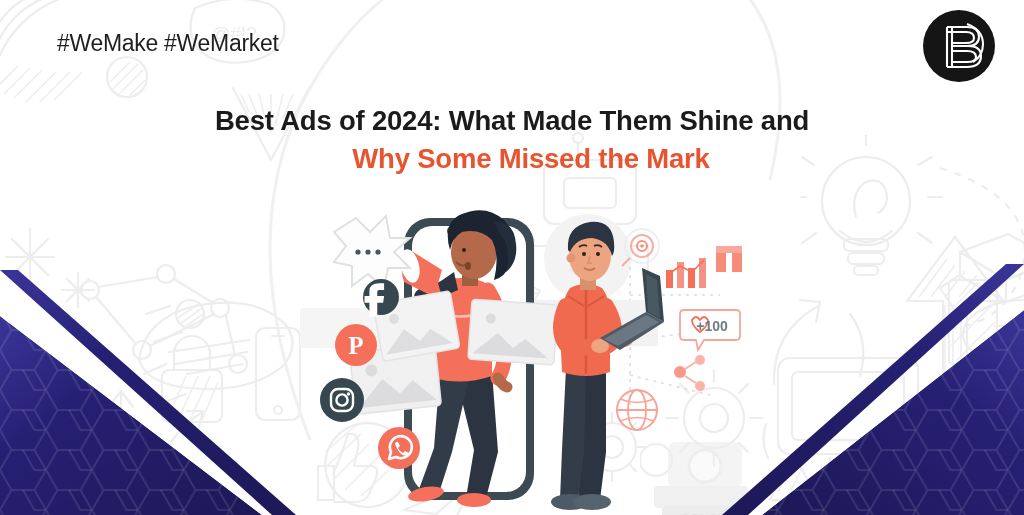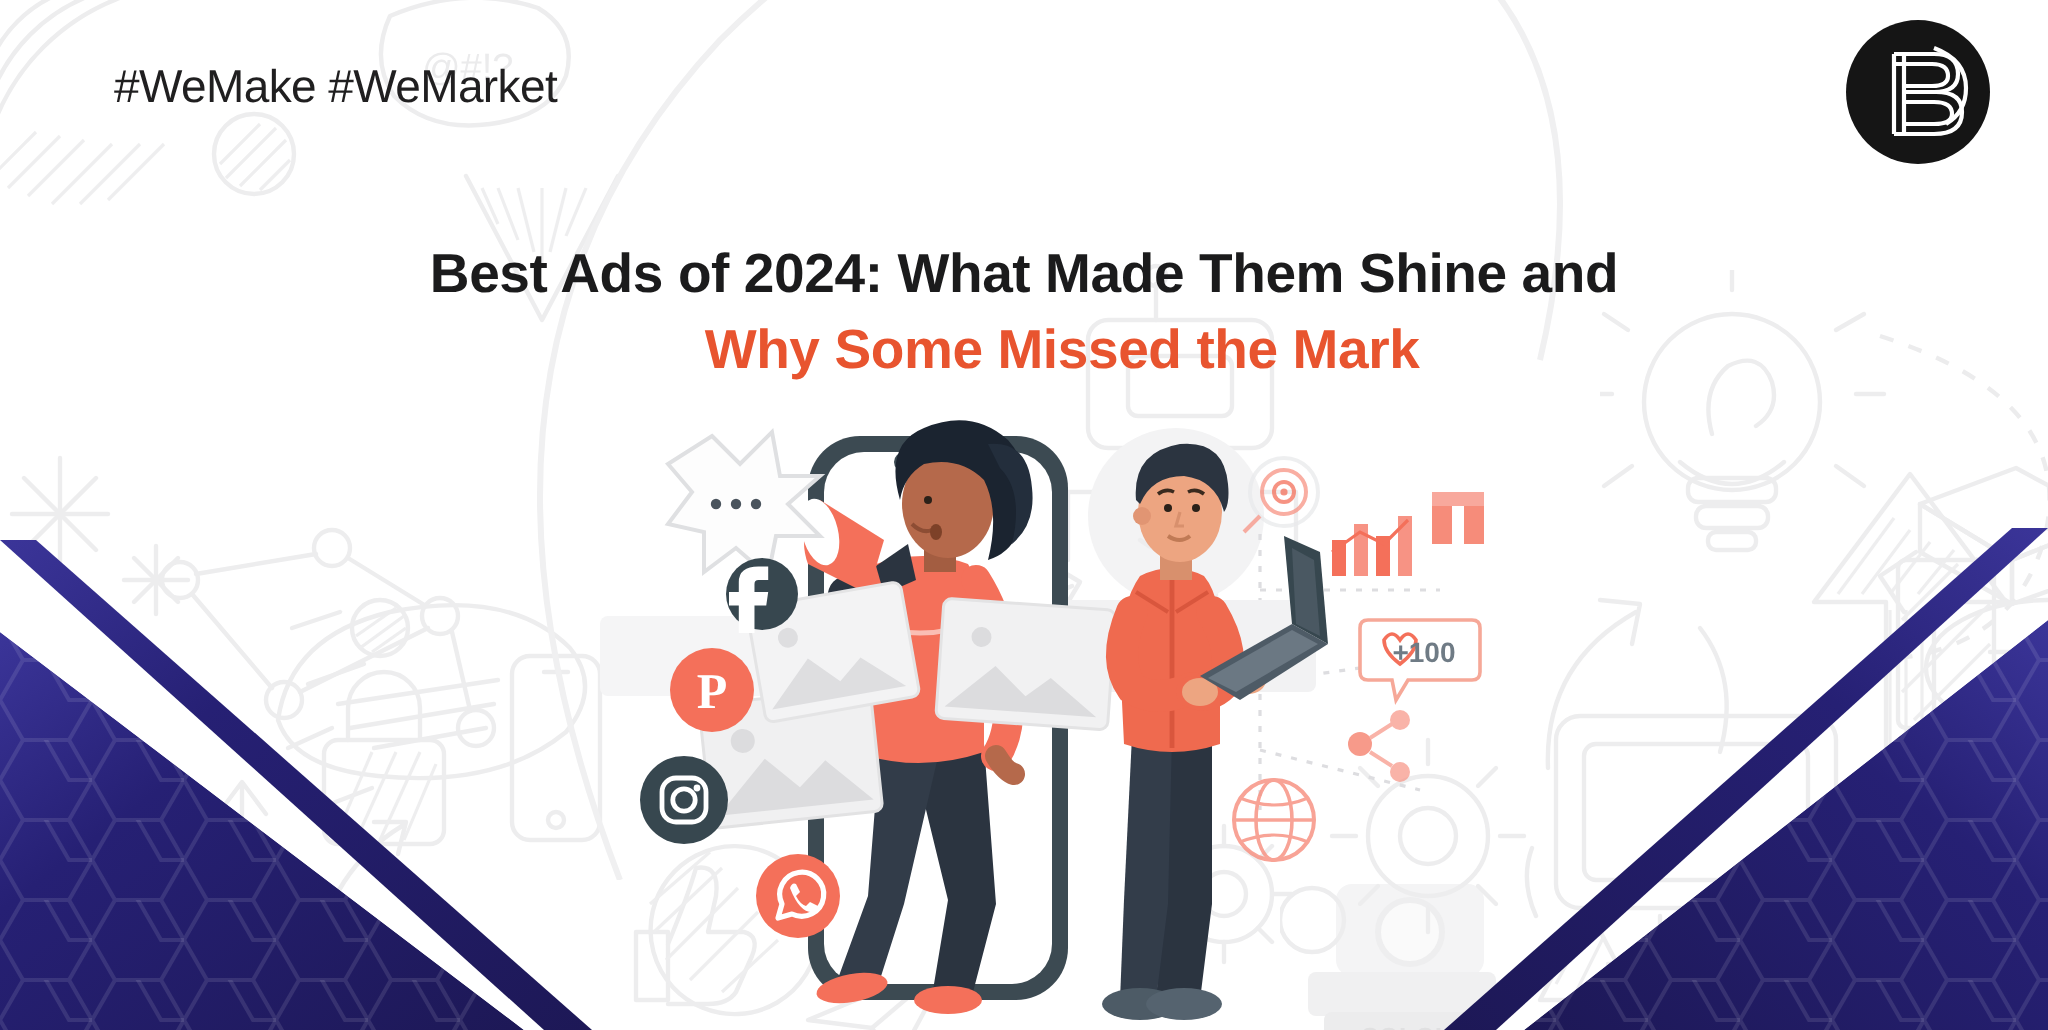--- a/index.html
+++ b/index.html
@@ -38,21 +38,21 @@
   }
 
   
   #headline{
     position:absolute;left:0;top:104px;width:1024px;z-index:6;
     text-align:center;
   }
   #headline .l1{
     display:block;
     font-size:27.5px;font-weight:bold;color:#1b1b1c;
-    letter-spacing:-0.2px;line-height:34px;margin-top:16px;
+    letter-spacing:-0.2px;line-height:34px;
   }
   #headline .l2{
     display:block;
     font-size:27.5px;font-weight:bold;color:#e8542f;
     letter-spacing:-0.2px;line-height:34px;margin-top:4px;padding-left:38px;
   }
 
   
   #logo{
     position:absolute;right:29px;top:10px;z-index:7;

